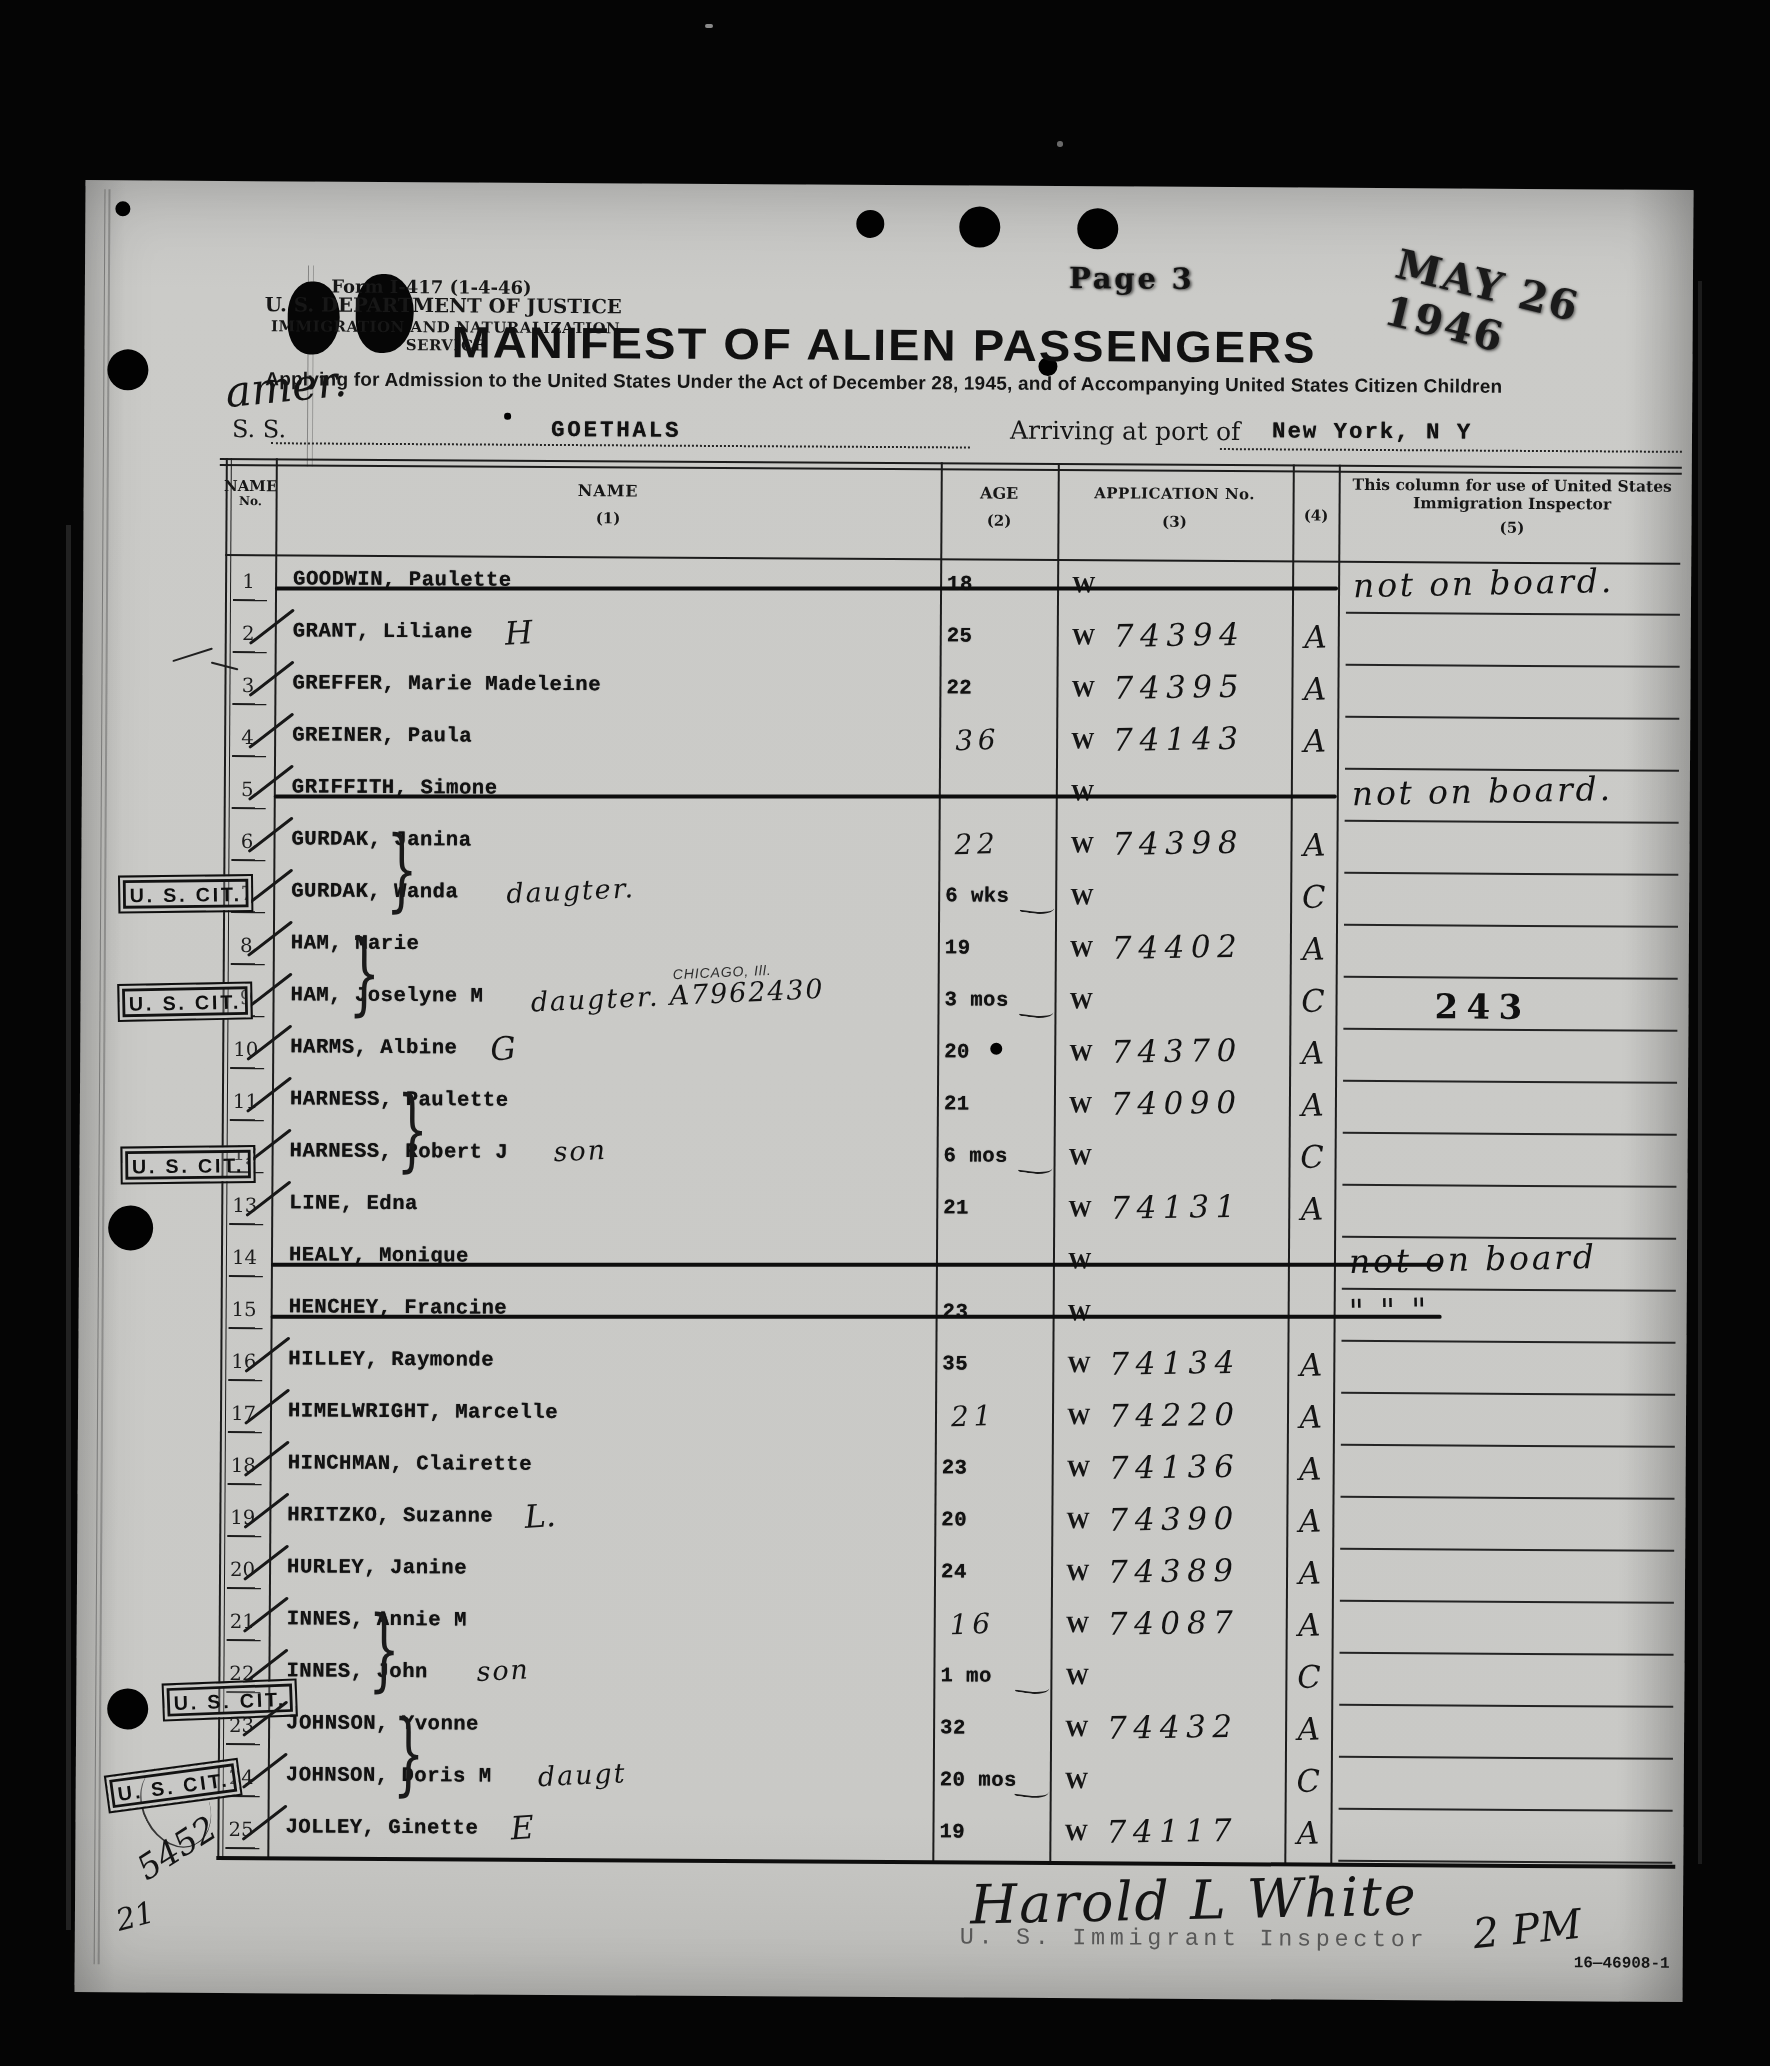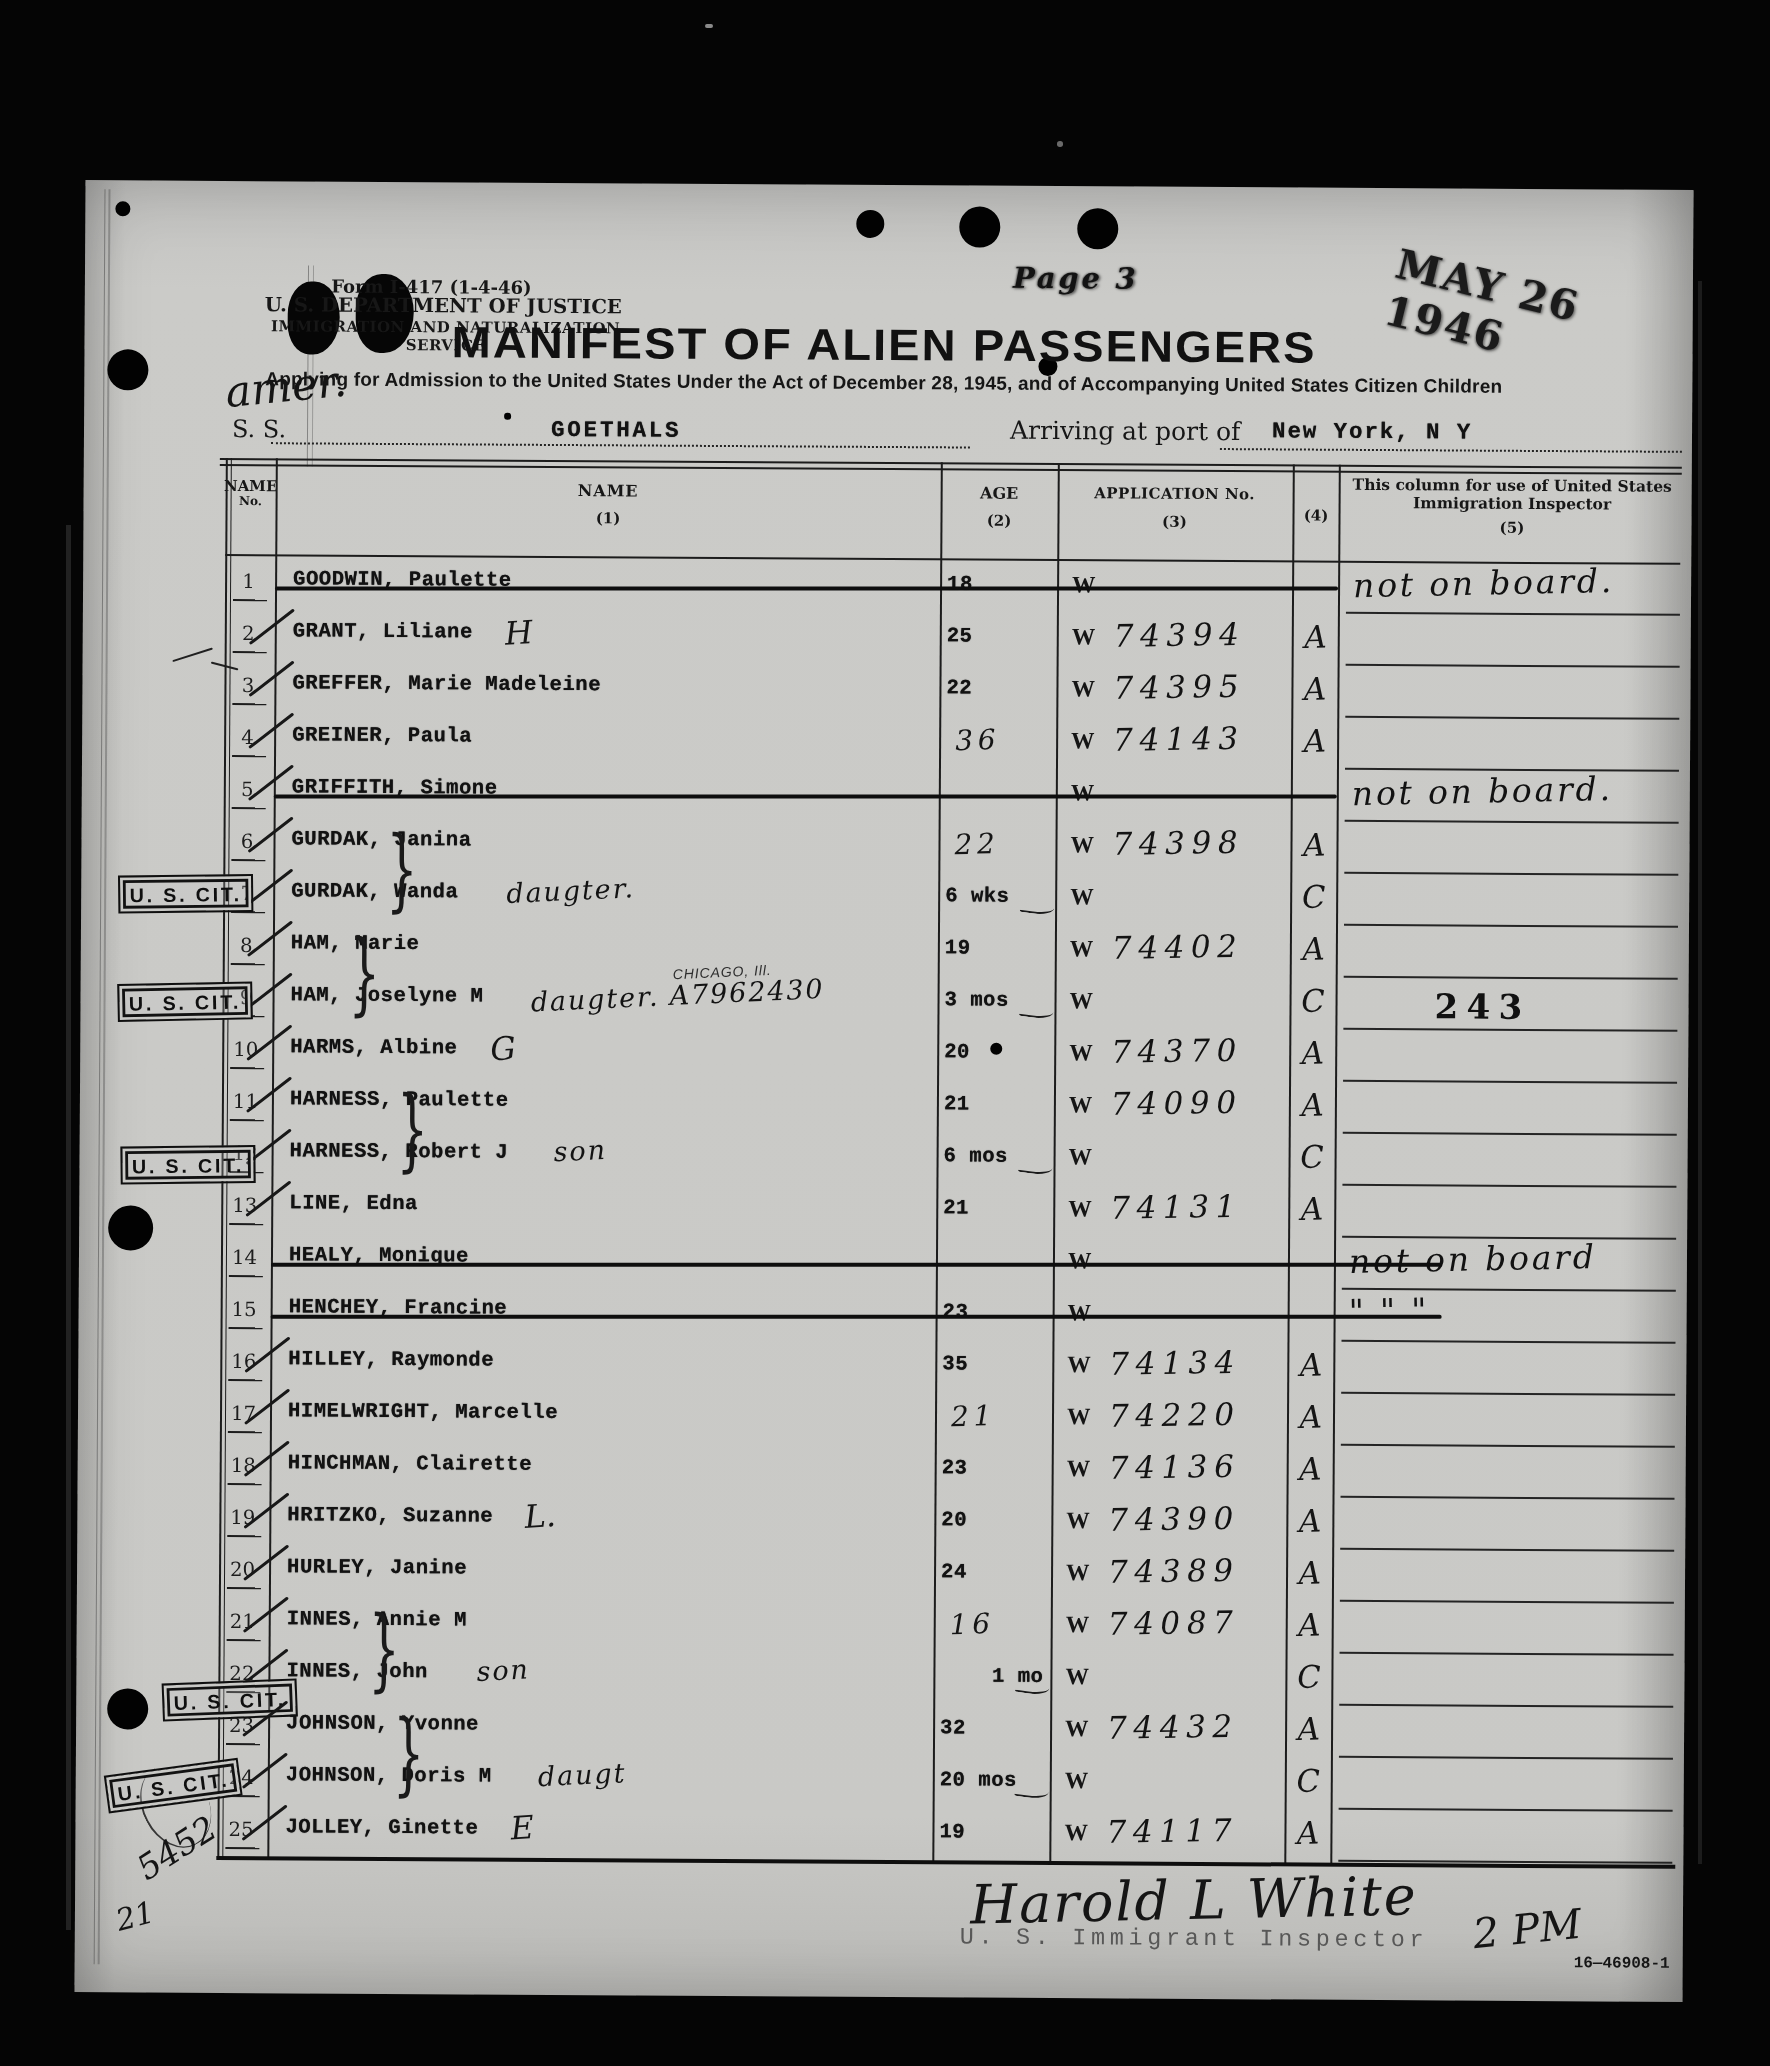--- a/index.html
+++ b/index.html
@@ -103,21 +103,21 @@
     <div class="hole" style="left:771px;top:25px;width:28px;height:28px;"></div>
     <div class="hole" style="left:874px;top:20.6px;width:41px;height:41px;"></div>
     <div class="hole" style="left:992px;top:21.5px;width:41px;height:41px;"></div>
     <div class="hole" style="left:954px;top:171px;width:19px;height:19px;"></div>
     <div class="hole" style="left:420px;top:230px;width:6.6px;height:6.6px;"></div>
     <div class="hole" style="left:910px;top:857px;width:12px;height:12px;"></div>
 
     <div class="squig" style="left:89px;top:473px;width:42px;height:2.3px;transform:rotate(-18deg);"></div>
     <div class="squig" style="left:128px;top:484px;width:28px;height:2.3px;transform:rotate(14deg);"></div>
 
-    <div class="pagelbl" style="left:928px;top:75px;font-style:italic;">Page 3</div>
+    <div class="pagelbl" style="left:984px;top:75px;">Page 3</div>
     <div class="print ctr" style="left:192px;top:94px;width:309px;font-size:18px;">Form I-417 (1-4-46)</div>
     <div class="print ctr" style="left:157px;top:112px;width:403px;font-size:19.7px;">U. S. DEPARTMENT OF JUSTICE</div>
     <div class="print ctr" style="left:150px;top:136px;width:422px;font-size:15px;letter-spacing:0.5px;">IMMIGRATION AND NATURALIZATION SERVICE</div>
 
     <div class="title ctr" style="left:139px;top:135px;width:1321px;">MANIFEST OF ALIEN PASSENGERS</div>
     <div class="subtitle ctr" style="left:139px;top:187px;width:1321px;">Applying for Admission to the United States Under the Act of December 28, 1945, and of Accompanying United States Citizen Children</div>
 
     <div class="datestamp" style="left:1302px;top:86px;">MAY 26 1946</div>
 
     <div class="handw" style="left:141px;top:180px;font-size:43px;transform:rotate(-6deg);">amer.</div>
@@ -381,21 +381,21 @@
       <div class="wserif" style="position: absolute; left: 989px; top: 1425px;">W</div>
       <div class="handnum" style="position: absolute; left: 1031px; top: 1418px;">74087</div>
       <div class="handw c4" style="position: absolute; left: 1211px; top: 1419px;">A</div>
       <div class="insprule" style="position: absolute; left: 1263px; top: 1464px;"></div>
       <div class="" style="position: absolute; left: 0px; top: 1469px; width: 0px; height: 0px;"></div>
       <div class="tserif ln" style="position: absolute; left: 142px; top: 1481px;">22</div>
       <div class="uline" style="position: absolute; left: 150px; top: 1510px;"></div>
       <div class="tick" style="position: absolute; left: 161px; top: 1484px;"></div>
       <div class="typed" style="position: absolute; left: 210px; top: 1478px;">INNES, John</div>
       <div class="script" style="position: absolute; left: 400px; top: 1472px;">son</div>
-      <div class="typed agt" style="position: absolute; left: 864px; top: 1479px; text-align: right;">1 mo</div>
+      <div class="typed agt" style="position: absolute; left: 864px; top: 1479px;">1 mo</div>
       <div class="agedash" style="position: absolute; left: 939px; top: 1495px;"></div>
       <div class="wserif" style="position: absolute; left: 989px; top: 1477px;">W</div>
       <div class="handw c4" style="position: absolute; left: 1211px; top: 1471px;">C</div>
       <div class="insprule" style="position: absolute; left: 1263px; top: 1516px;"></div>
       <div class="uscit" style="position: absolute; left: 86px; top: 1500px; transform: rotate(-2.5deg);">U. S. CIT.</div>
       <div class="brace" style="position: absolute; left: 279px; top: 1420px;">}</div>
       <div class="" style="position: absolute; left: 0px; top: 1521px; width: 0px; height: 0px;"></div>
       <div class="tserif ln" style="position: absolute; left: 142px; top: 1533px;">23</div>
       <div class="uline" style="position: absolute; left: 150px; top: 1562px;"></div>
       <div class="tick" style="position: absolute; left: 161px; top: 1536px;"></div>

